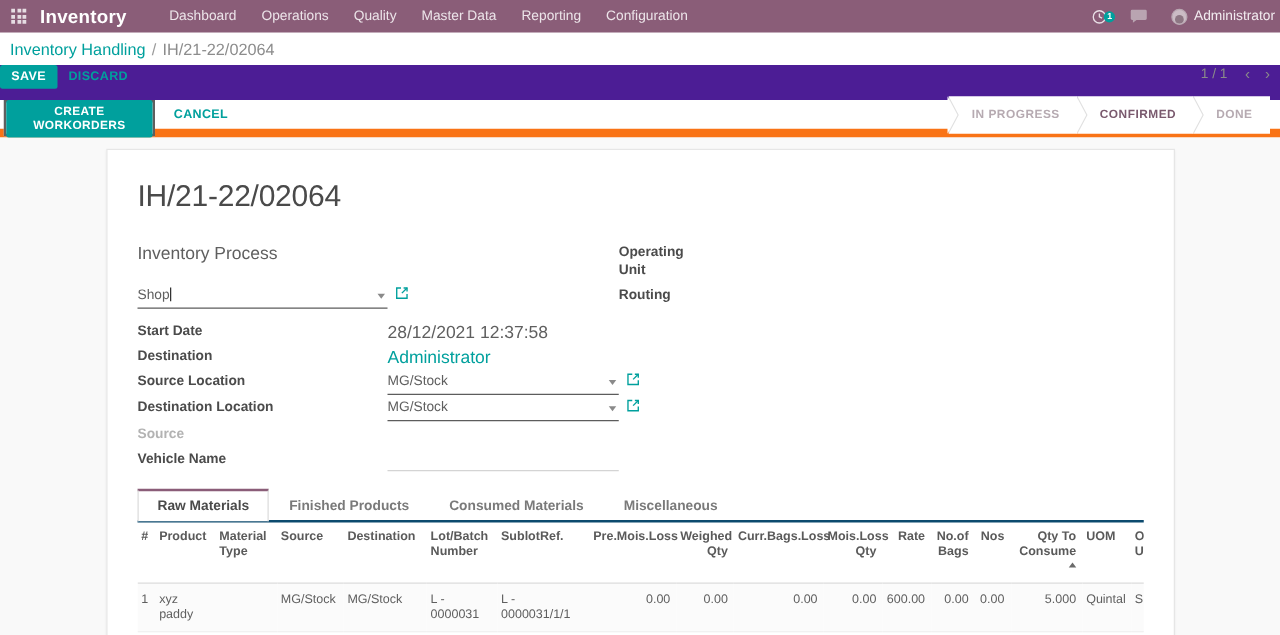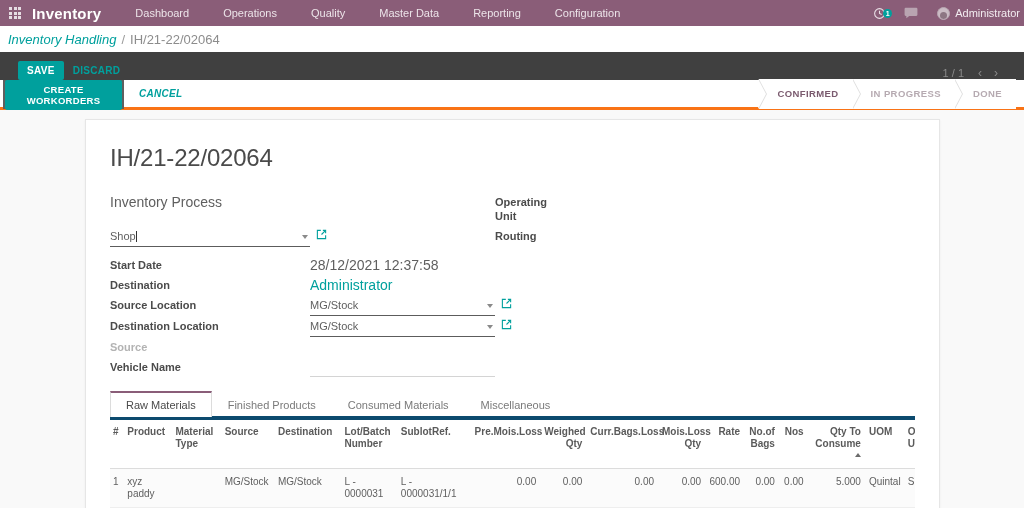--- a/index.html
+++ b/index.html
@@ -35,21 +35,21 @@
   }
   .apps-grid .g i { background: #e6dde3; display: block; }
   .brand {
     font-size: 15px;
     font-weight: bold;
     letter-spacing: .2px;
     padding: 0 6px 0 2px;
     color: #fff;
     cursor: pointer;
   }
-  .nav-menus { display: flex; align-items: center; margin-left: 18px; gap: 14px; }
+  .nav-menus { display: flex; align-items: center; margin-left: 18px; }
   .nav-menus .item {
     font-size: 11px;
     color: #ece4e9;
     padding: 0 10px;
     white-space: nowrap;
     cursor: pointer;
   }
   .nav-right {
     margin-left: auto;
     display: flex;
@@ -109,32 +109,31 @@
     background: #ffffff;
     display: flex;
     align-items: center;
     padding: 0 8px;
     position: relative;
   }
   .bc-link {
     color: #00a09d;
     font-size: 13px;
     cursor: pointer;
-    font-style: italic;
   }
   .bc-sep { color: #9b9b9b; font-size: 13px; margin: 0 5px; }
   .bc-current { color: #8c8c8c; font-size: 13px; }
 
   
   .btn-row {
     height: 28px;
-    background: #404040;
-    display: flex;
-    align-items: flex-end;
-    padding: 0 18px;
+    background: #4c1d95;
+    display: flex;
+    align-items: flex-start;
+    padding: 0 0;
     position: relative;
   }
   .btn-primary {
     background: #00a09d;
     color: #ffffff;
     font-size: 10px;
     font-weight: bold;
     letter-spacing: .3px;
     padding: 4px 9px;
     border: none;
@@ -165,41 +164,41 @@
     padding: 0 6px;
     color: #8a8a8a;
     font-size: 12px;
     cursor: pointer;
   }
 
   
   .action-row {
     height: 30px;
     background: #ffffff;
-    border-bottom: 3px solid #f97316;
+    border-bottom: 7px solid #f97316;
     display: flex;
     align-items: center;
     padding: 0 8px;
     position: relative;
   }
   .focus-box {
     position: absolute;
     left: 3px;
     top: 0px;
     width: 121px;
     height: 29px;
     border: 2px solid #5f5f5f;
     background: #ffffff;
     display: flex;
     align-items: center;
     justify-content: center;
     z-index: 8;
   }
   .focus-box .btn-primary { font-size: 9.5px; padding: 4px 7px; }
-  .after-focus { margin-left: 122px; font-style: italic; }
+  .after-focus { margin-left: 122px; }
 
   .statusbar {
     margin-left: auto;
     display: flex;
     align-items: stretch;
     height: 30px;
   }
   .st {
     position: relative;
     display: flex;
@@ -316,22 +315,23 @@
     padding: 3px 0 3px 6px;
     cursor: pointer;
     line-height: 14px;
   }
   .ext-ico { width: 11px; height: 11px; display: block; }
   .spacer-row { height: 8px; grid-column: 1 / -1; }
 
   
   .tabs {
     display: flex;
-    border-bottom: 4px solid #0c4a6e;
+    border-bottom: 2px solid #0c4a6e;
     margin-top: 8px;
+    font-weight: bold;
   }
   .tab {
     font-size: 11px;
     color: #7a7a7a;
     padding: 7px 15px 6px 15px;
     border: 1px solid transparent;
     border-bottom: none;
     margin-bottom: -1px;
     cursor: pointer;
     background: transparent;
@@ -445,22 +445,22 @@
     <span class="pgbtn">›</span>
   </div>
 </div>
 
 <div class="action-row">
   <div class="focus-box">
     <button class="btn-primary">CREATE WORKORDERS</button>
   </div>
   <button class="btn-link after-focus">CANCEL</button>
   <div class="statusbar">
+    <div class="st">IN PROGRESS</div>
     <div class="st active">CONFIRMED</div>
-    <div class="st">IN PROGRESS</div>
     <div class="st">DONE</div>
   </div>
 </div>
 
 <div class="content-area">
   <div class="sheet">
 
     <h1>IH/21-22/02064</h1>
 
     <div class="form-grid">

